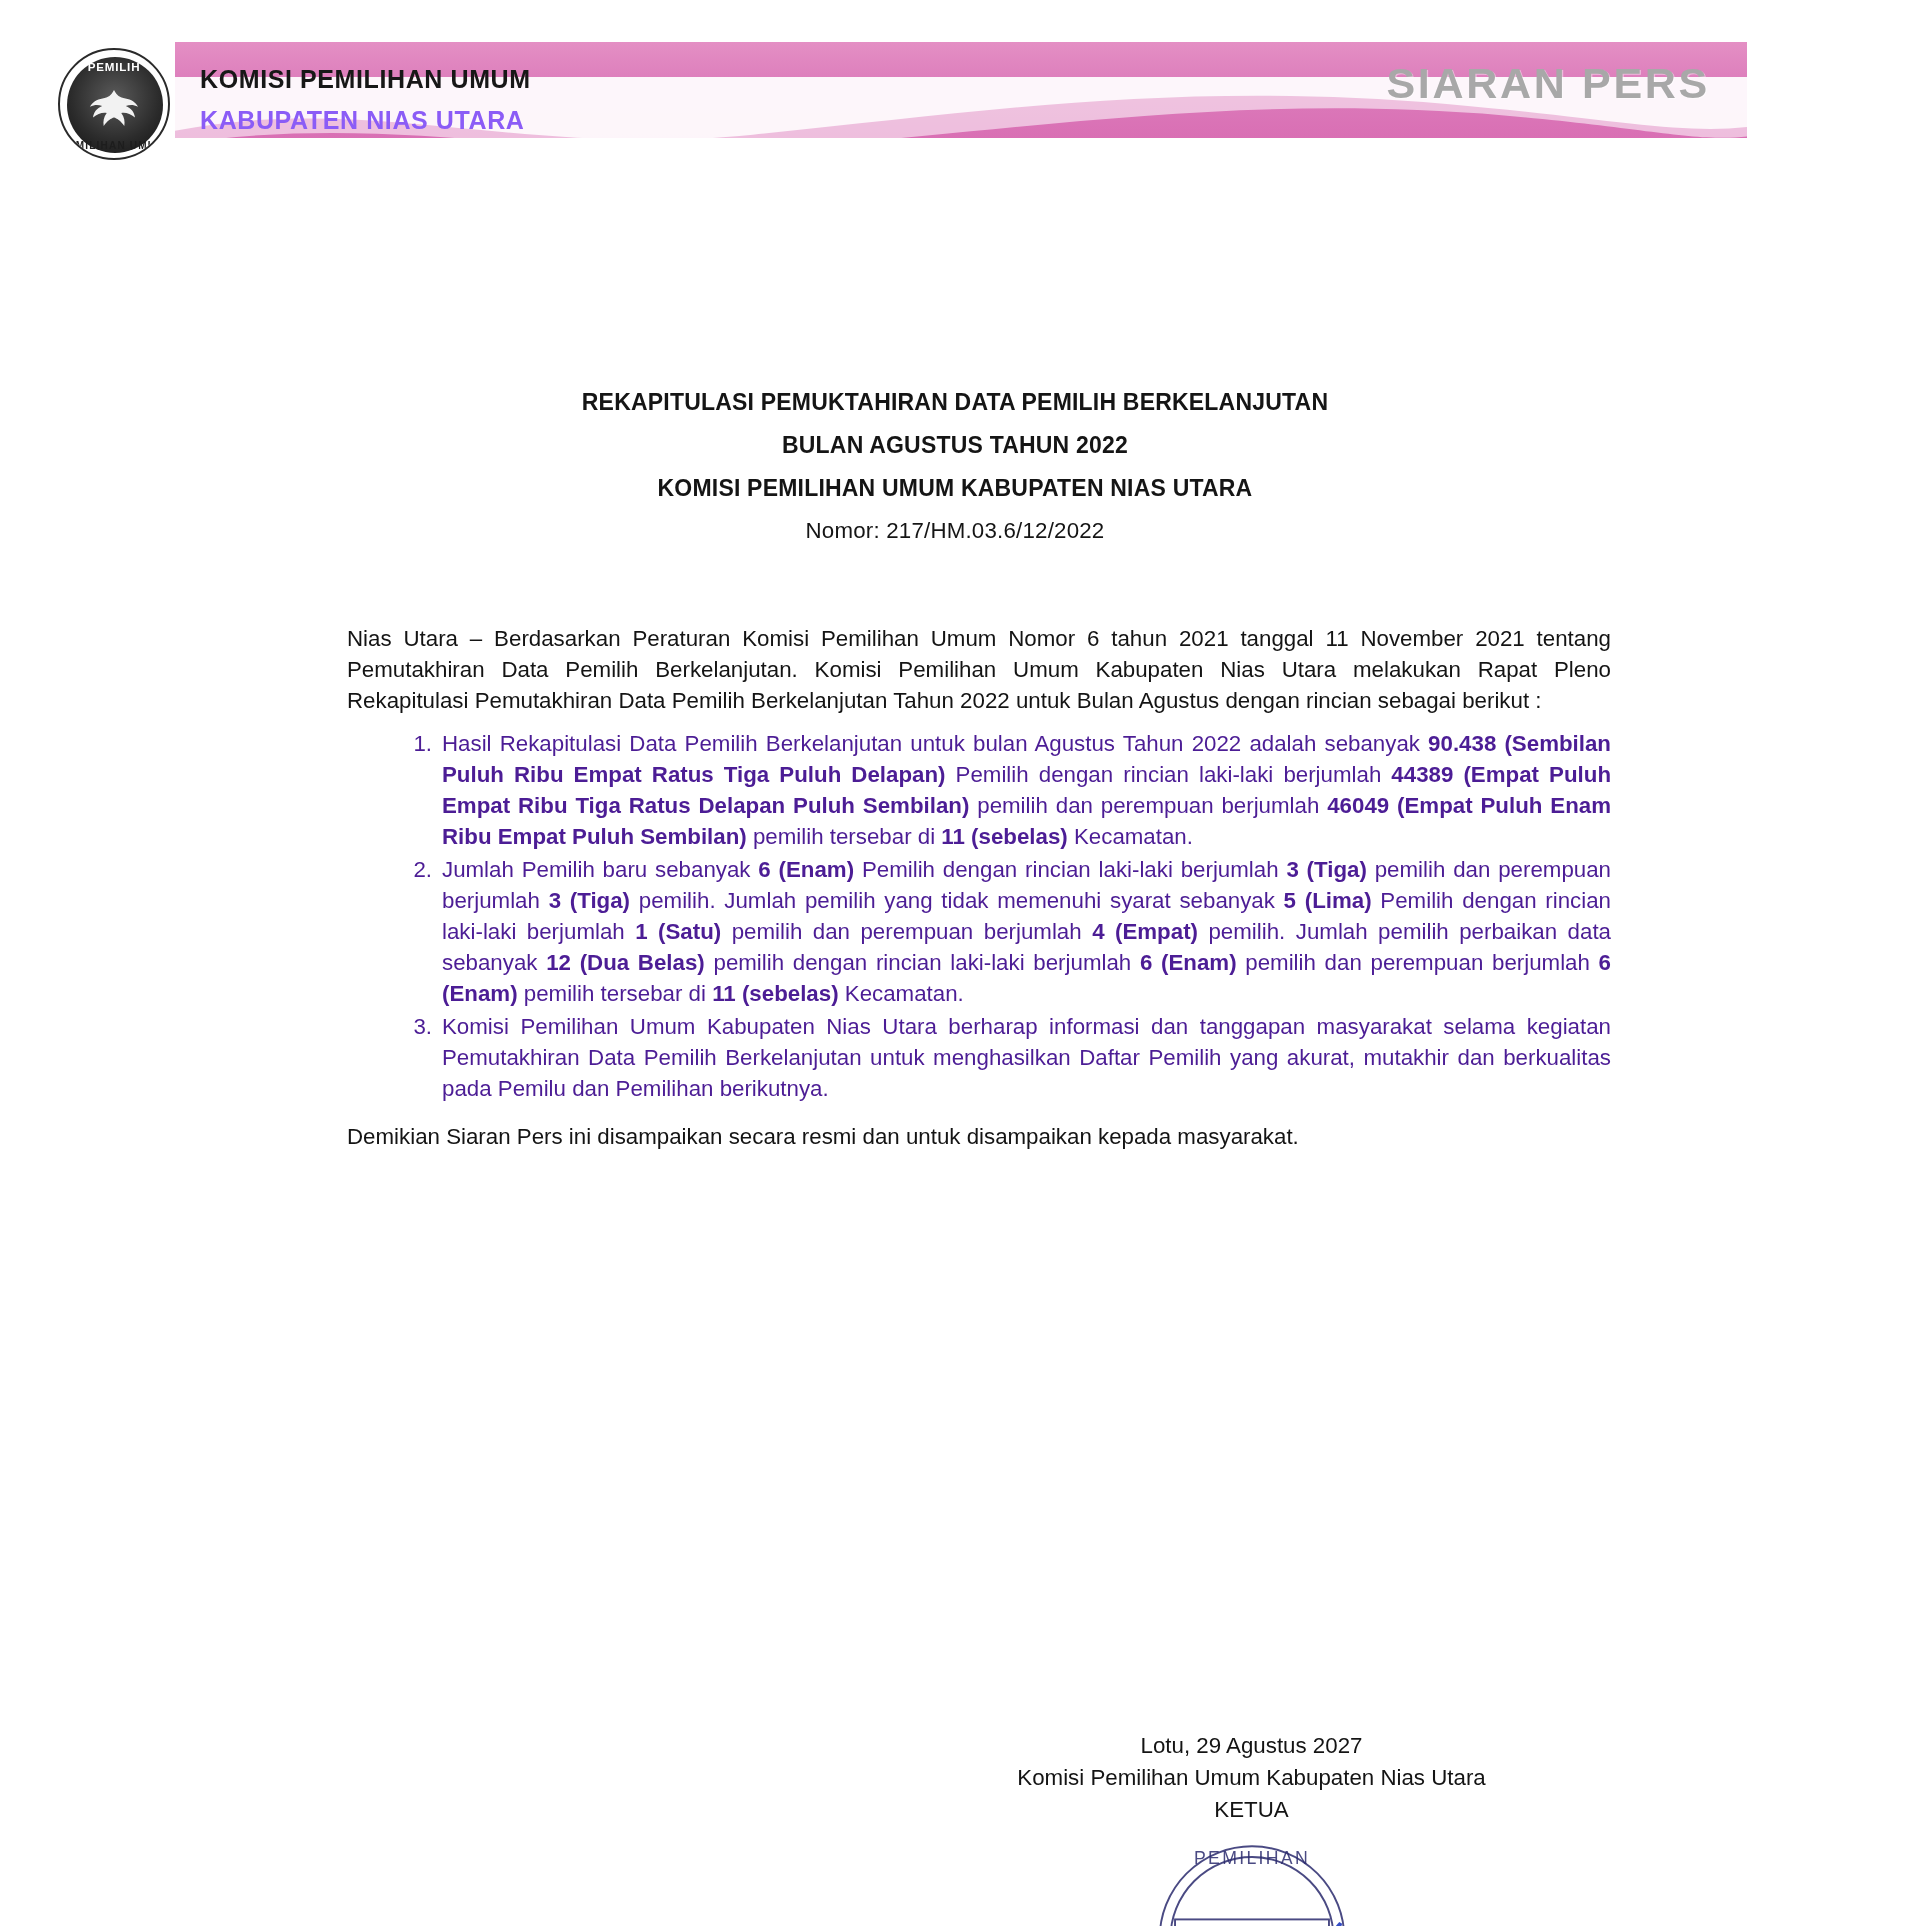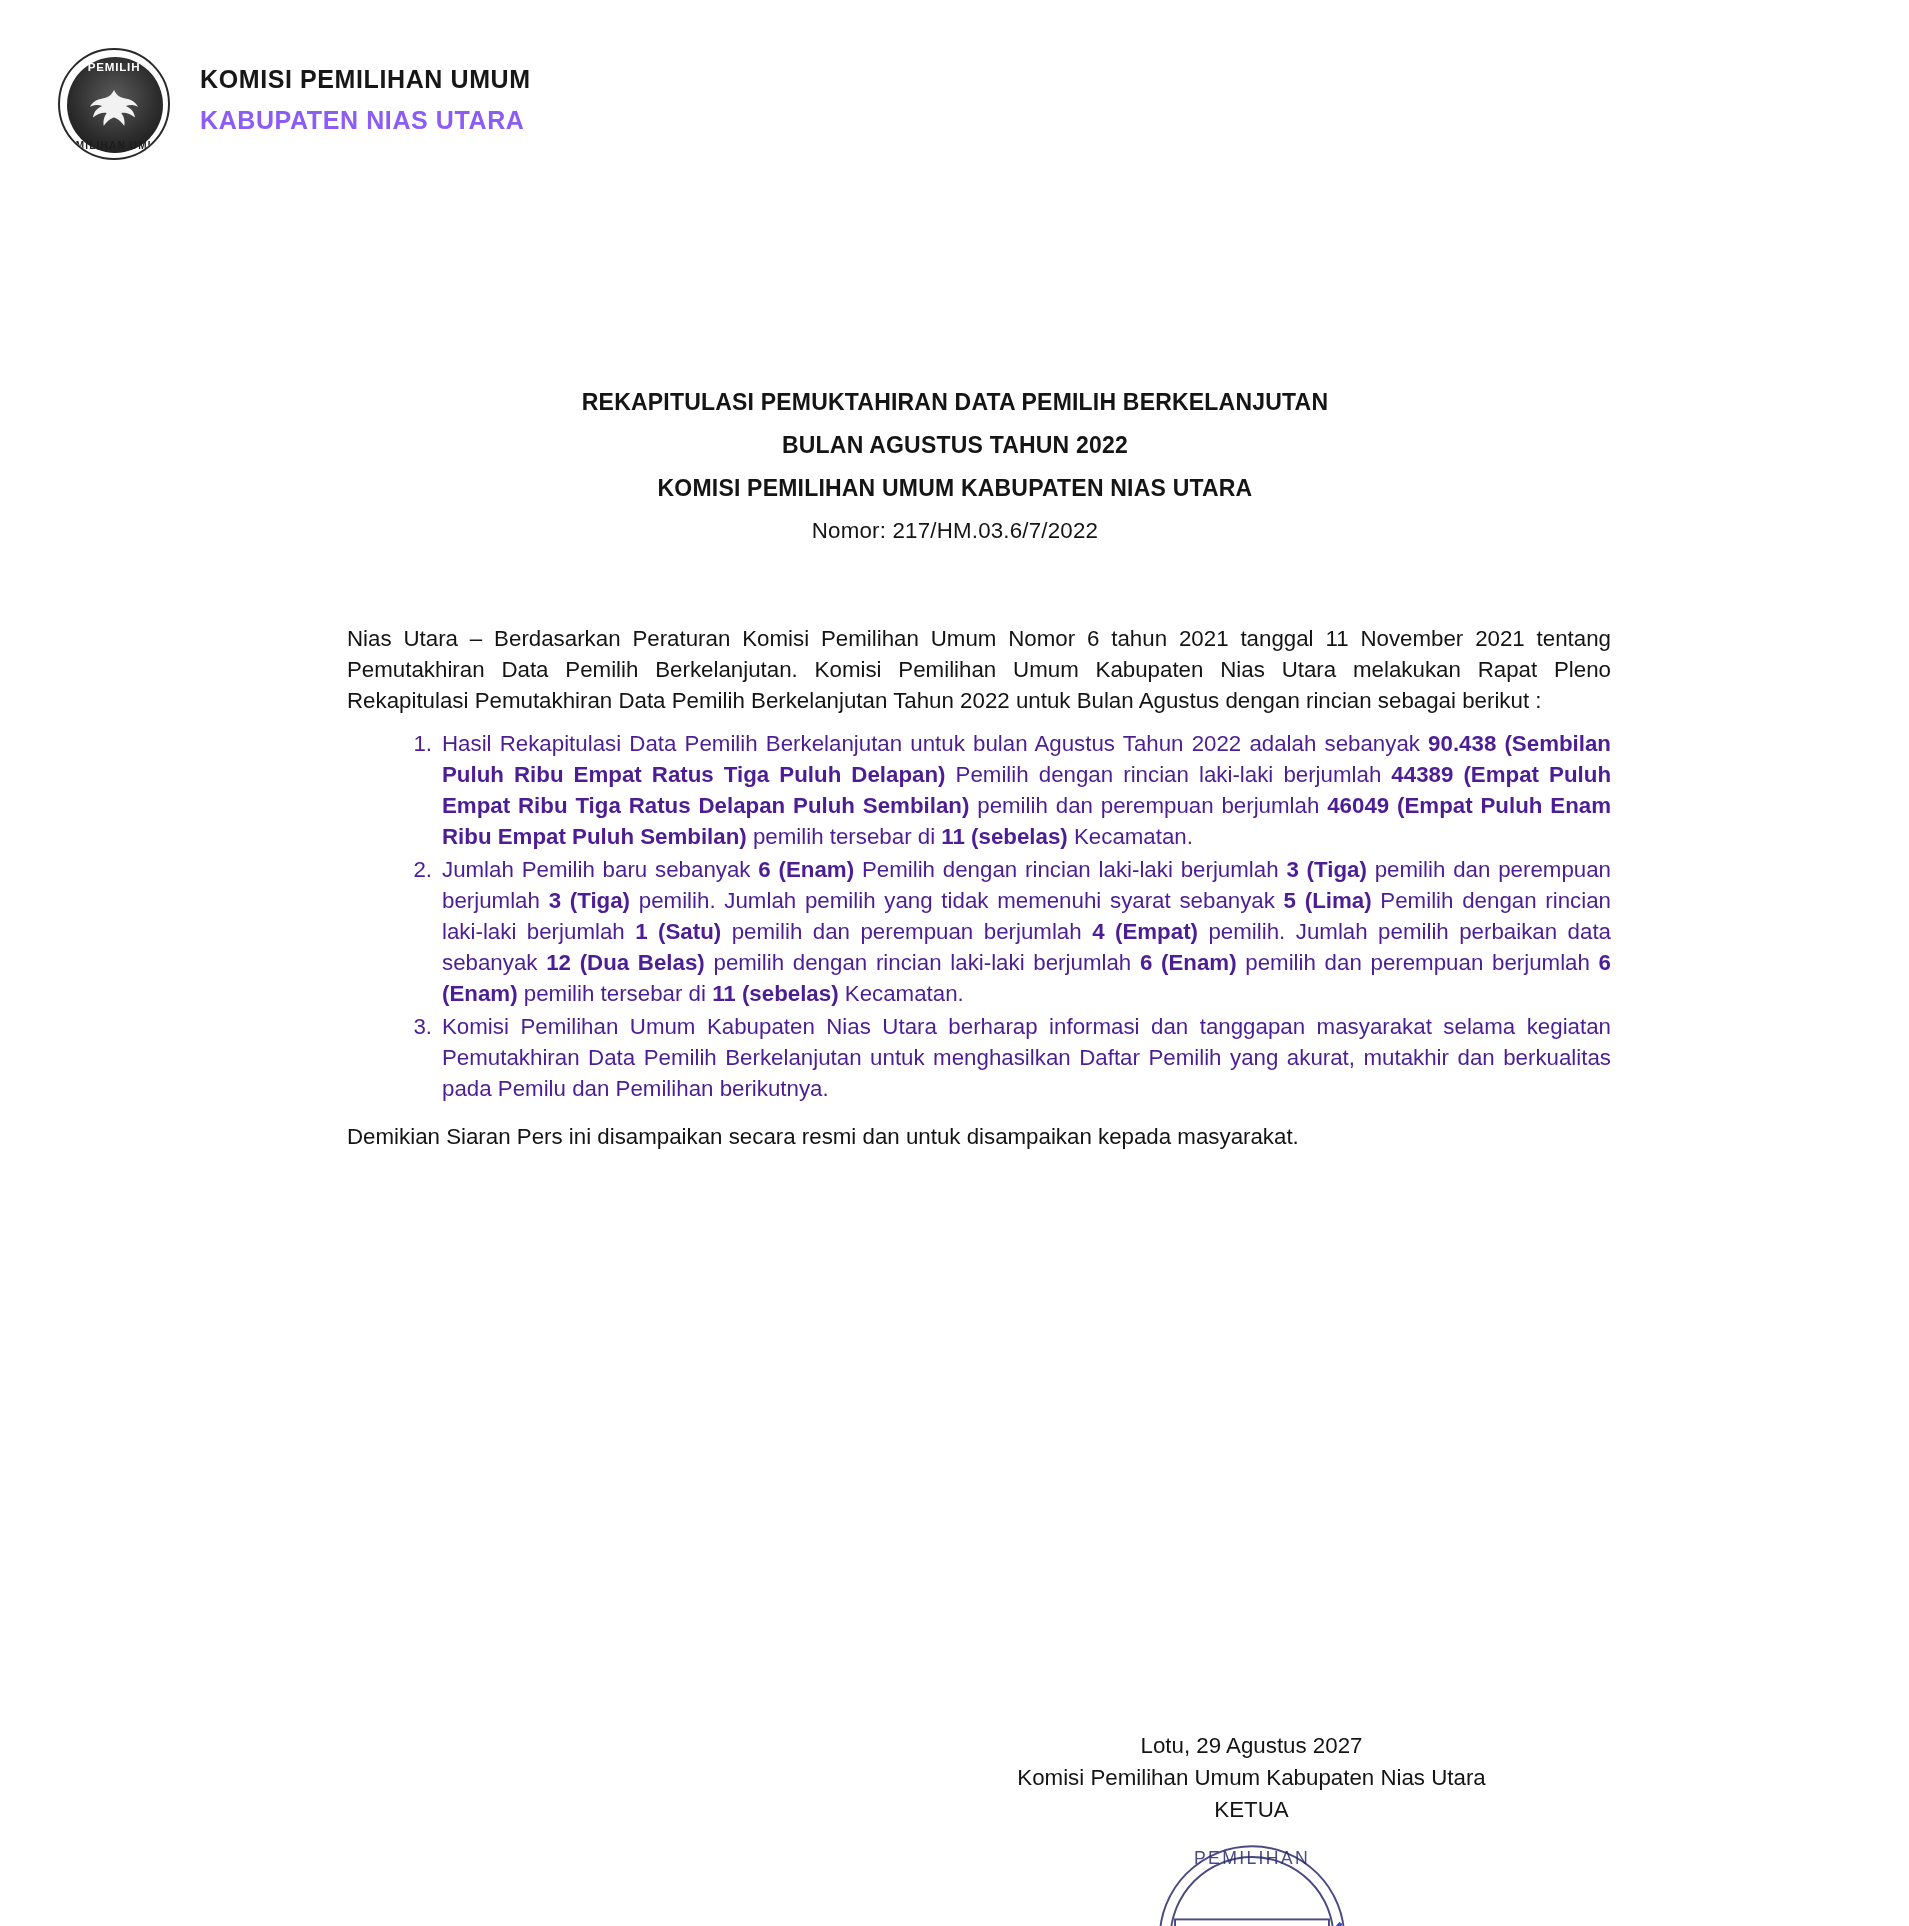--- a/index.html
+++ b/index.html
@@ -216,40 +216,50 @@
     transform: translateX(-50%);
     width: 254px;
     height: 231px;
   }
 </style>
 </head>
 <body>
 
 <div class="page">
 
+  <div class="header-band">
+    <div class="band-pink"></div>
+    <div class="band-wave">
+      <svg width="1572" height="100" viewBox="0 0 4080 260" preserveAspectRatio="none">
+        <path d="M0,140 C500,40 900,210 1500,150 C2100,90 2600,10 3300,70 C3700,105 3900,150 4080,130 L4080,0 L0,0 Z" fill="#ffffff" opacity="0.85"></path>
+        <path d="M0,175 C600,85 1000,235 1650,180 C2300,125 2800,45 3450,100 C3800,130 3950,170 4080,155 L4080,0 L0,0 Z" fill="#ffffff" opacity="0.55"></path>
+      </svg>
+    </div>
+    <div class="siaran-pers">SIARAN PERS</div>
+  </div>
 
   <div class="logo-wrap">
     <div class="logo-circle">
       <div class="logo-inner"></div>
       <div class="logo-top-text">PEMILIH</div>
       <div class="logo-bottom-text">PEMILIHAN UMUM</div>
       <svg class="logo-bird" viewBox="0 0 150 110">
         <path d="M75,8 C68,22 60,28 45,30 C30,32 18,40 12,52 C24,46 34,46 44,50 C30,56 22,66 20,80 C32,70 44,66 56,68 C48,78 46,90 48,102 C58,88 68,82 75,80 C82,82 92,88 102,102 C104,90 102,78 94,68 C106,66 118,70 130,80 C128,66 120,56 106,50 C116,46 126,46 138,52 C132,40 120,32 105,30 C90,28 82,22 75,8 Z" fill="#f2f2f2"></path>
       </svg>
     </div>
   </div>
 
   <div class="org-name">KOMISI PEMILIHAN UMUM</div>
   <div class="org-sub">KABUPATEN NIAS UTARA</div>
 
   <div class="doc-title-block">
     <div class="doc-title-1">REKAPITULASI PEMUKTAHIRAN DATA PEMILIH BERKELANJUTAN</div>
     <div class="doc-title-2">BULAN AGUSTUS TAHUN 2022</div>
     <div class="doc-title-3">KOMISI PEMILIHAN UMUM KABUPATEN NIAS UTARA</div>
-    <div class="doc-nomor">Nomor: 217/HM.03.6/7/2022</div>
+    <div class="doc-nomor">Nomor: 217/HM.03.6/12/2022</div>
   </div>
 
   <div class="body-wrap">
     <div class="para">Nias Utara – Berdasarkan Peraturan Komisi Pemilihan Umum Nomor 6 tahun 2021 tanggal 11 November 2021 tentang Pemutakhiran Data Pemilih Berkelanjutan. Komisi Pemilihan Umum Kabupaten Nias Utara melakukan Rapat Pleno Rekapitulasi Pemutakhiran Data Pemilih Berkelanjutan Tahun 2022 untuk Bulan Agustus dengan rincian sebagai berikut :</div>
     <ol class="numlist">
       <li><span>Hasil Rekapitulasi Data Pemilih Berkelanjutan untuk bulan Agustus Tahun 2022 adalah sebanyak </span><b>90.438 (Sembilan Puluh Ribu Empat Ratus Tiga Puluh Delapan)</b><span>  Pemilih dengan rincian laki-laki berjumlah </span><b>44389 (Empat Puluh Empat Ribu Tiga Ratus Delapan Puluh Sembilan)</b><span> pemilih dan perempuan berjumlah </span><b>46049 (Empat Puluh Enam Ribu Empat Puluh Sembilan)</b><span> pemilih tersebar di </span><b>11 (sebelas)</b><span> Kecamatan.</span></li>
       <li><span>Jumlah Pemilih baru sebanyak </span><b>6 (Enam)</b><span> Pemilih dengan rincian laki-laki berjumlah </span><b>3 (Tiga)</b><span> pemilih dan perempuan berjumlah </span><b>3 (Tiga)</b><span> pemilih. Jumlah pemilih yang tidak memenuhi syarat sebanyak </span><b>5 (Lima)</b><span> Pemilih dengan rincian laki-laki berjumlah </span><b>1 (Satu)</b><span> pemilih dan perempuan berjumlah </span><b>4 (Empat)</b><span> pemilih. Jumlah pemilih perbaikan data sebanyak </span><b>12 (Dua Belas)</b><span> pemilih dengan rincian laki-laki berjumlah </span><b>6 (Enam)</b><span> pemilih dan perempuan berjumlah </span><b>6 (Enam)</b><span> pemilih tersebar di </span><b>11 (sebelas)</b><span> Kecamatan.</span></li>
       <li><span>Komisi Pemilihan Umum Kabupaten Nias Utara berharap informasi dan tanggapan masyarakat selama kegiatan Pemutakhiran Data Pemilih Berkelanjutan untuk menghasilkan Daftar Pemilih yang akurat, mutakhir dan berkualitas pada Pemilu dan Pemilihan berikutnya.</span></li>
     </ol>
     <div class="para closing">Demikian Siaran Pers ini disampaikan secara resmi dan untuk disampaikan kepada masyarakat.</div>

